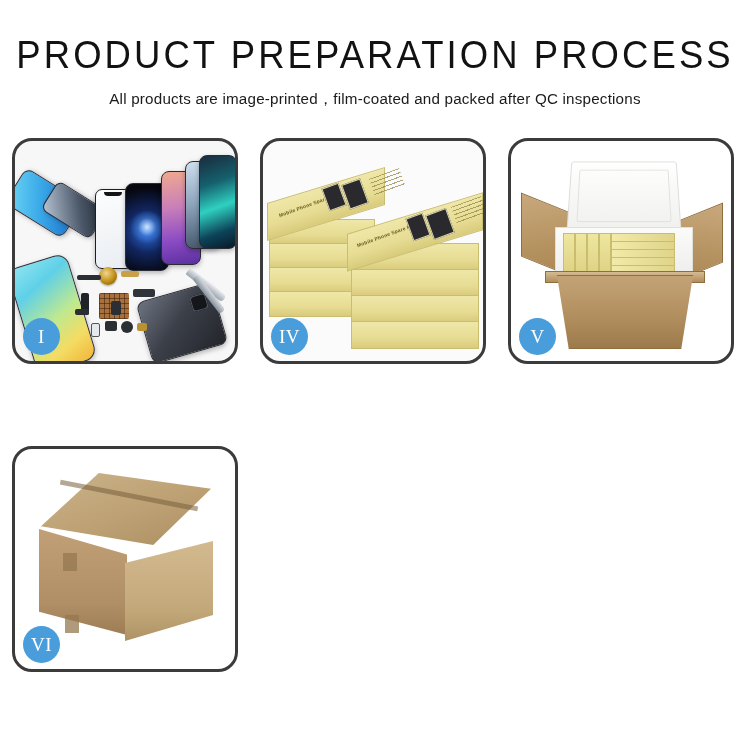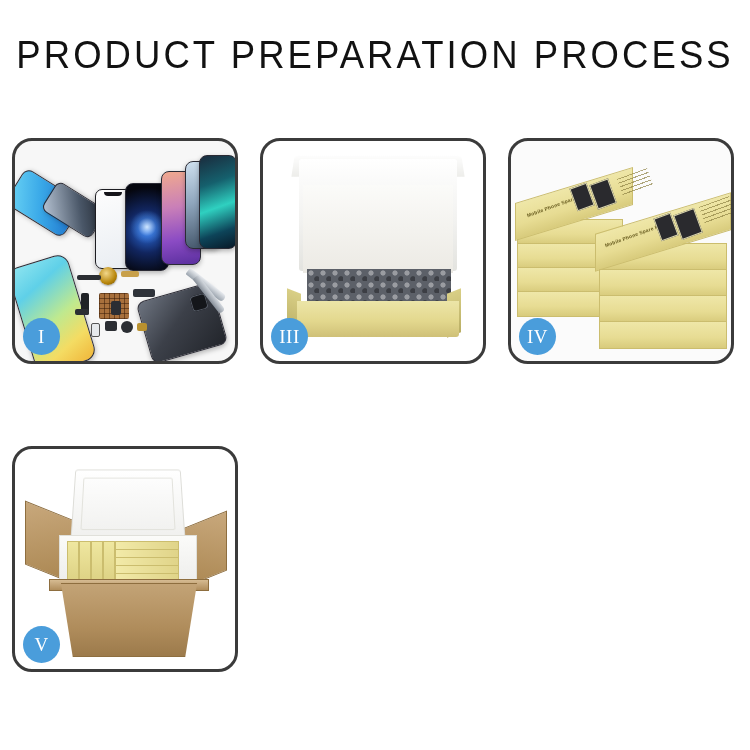--- a/index.html
+++ b/index.html
@@ -344,20 +344,21 @@
     background: rgba(150,120,80,.75);
   }
 </style>
 </head>
 <body>
 
 <div id="page">
 
   <div class="header">
     <div class="title">PRODUCT PREPARATION PROCESS</div>
+    <div class="subtitle">All products are image-printed，film-coated and packed after QC inspections</div>
   </div>
 
   <div class="grid">
 
     <div class="panel p1">
       <div class="scene">
         <div class="phone ph-a"></div>
         <div class="phone ph-a2"></div>
         <div class="phone ph-glass"></div>
         <div class="phone ph-dark"></div>
@@ -378,32 +379,20 @@
         <div class="part" style="left:122px;top:182px;width:10px;height:8px;background:#b9912f;"></div>
         <div class="part" style="left:60px;top:168px;width:14px;height:6px;"></div>
         <div class="part" style="left:96px;top:160px;width:10px;height:14px;"></div>
         <div class="tweezer"></div>
         <div class="tweezer2"></div>
       </div>
       <div class="badge">I</div>
     </div>
 
 
-    <div class="panel p3">
-      <div class="scene">
-        <div class="b3-lidtop"></div>
-        <div class="b3-lid"></div>
-        <div class="b3-foam"></div>
-        <div class="b3-bubble"></div>
-        <div class="b3-side"></div>
-        <div class="b3-side-r"></div>
-        <div class="b3-front"></div>
-      </div>
-      <div class="badge">III</div>
-    </div>
 
     <div class="panel p4">
       <div class="scene">
         <div class="stack">
 
           <div class="sbox" style="left:2px;top:62px;width:104px;height:24px;"></div>
           <div class="sbox" style="left:2px;top:86px;width:104px;height:24px;"></div>
           <div class="sbox" style="left:2px;top:110px;width:104px;height:24px;"></div>
           <div class="sbox" style="left:2px;top:134px;width:104px;height:24px;"></div>
 
@@ -444,15 +433,26 @@
           <div class="c5-b2" style="top:16px;"></div>
           <div class="c5-b2" style="top:24px;"></div>
           <div class="c5-b2" style="top:32px;"></div>
         </div>
         <div class="c5-rim"></div>
         <div class="c5-body"></div>
       </div>
       <div class="badge">V</div>
     </div>
 
+    <div class="panel p6">
+      <div class="scene">
+        <div class="c6-top"></div>
+        <div class="c6-left"></div>
+        <div class="c6-right"></div>
+        <div class="c6-seam"></div>
+        <div class="c6-tape" style="left:48px;top:104px;"></div>
+        <div class="c6-tape" style="left:50px;top:166px;"></div>
+      </div>
+      <div class="badge">VI</div>
+    </div>
 
   </div>
 </div>
 
 </body></html>

